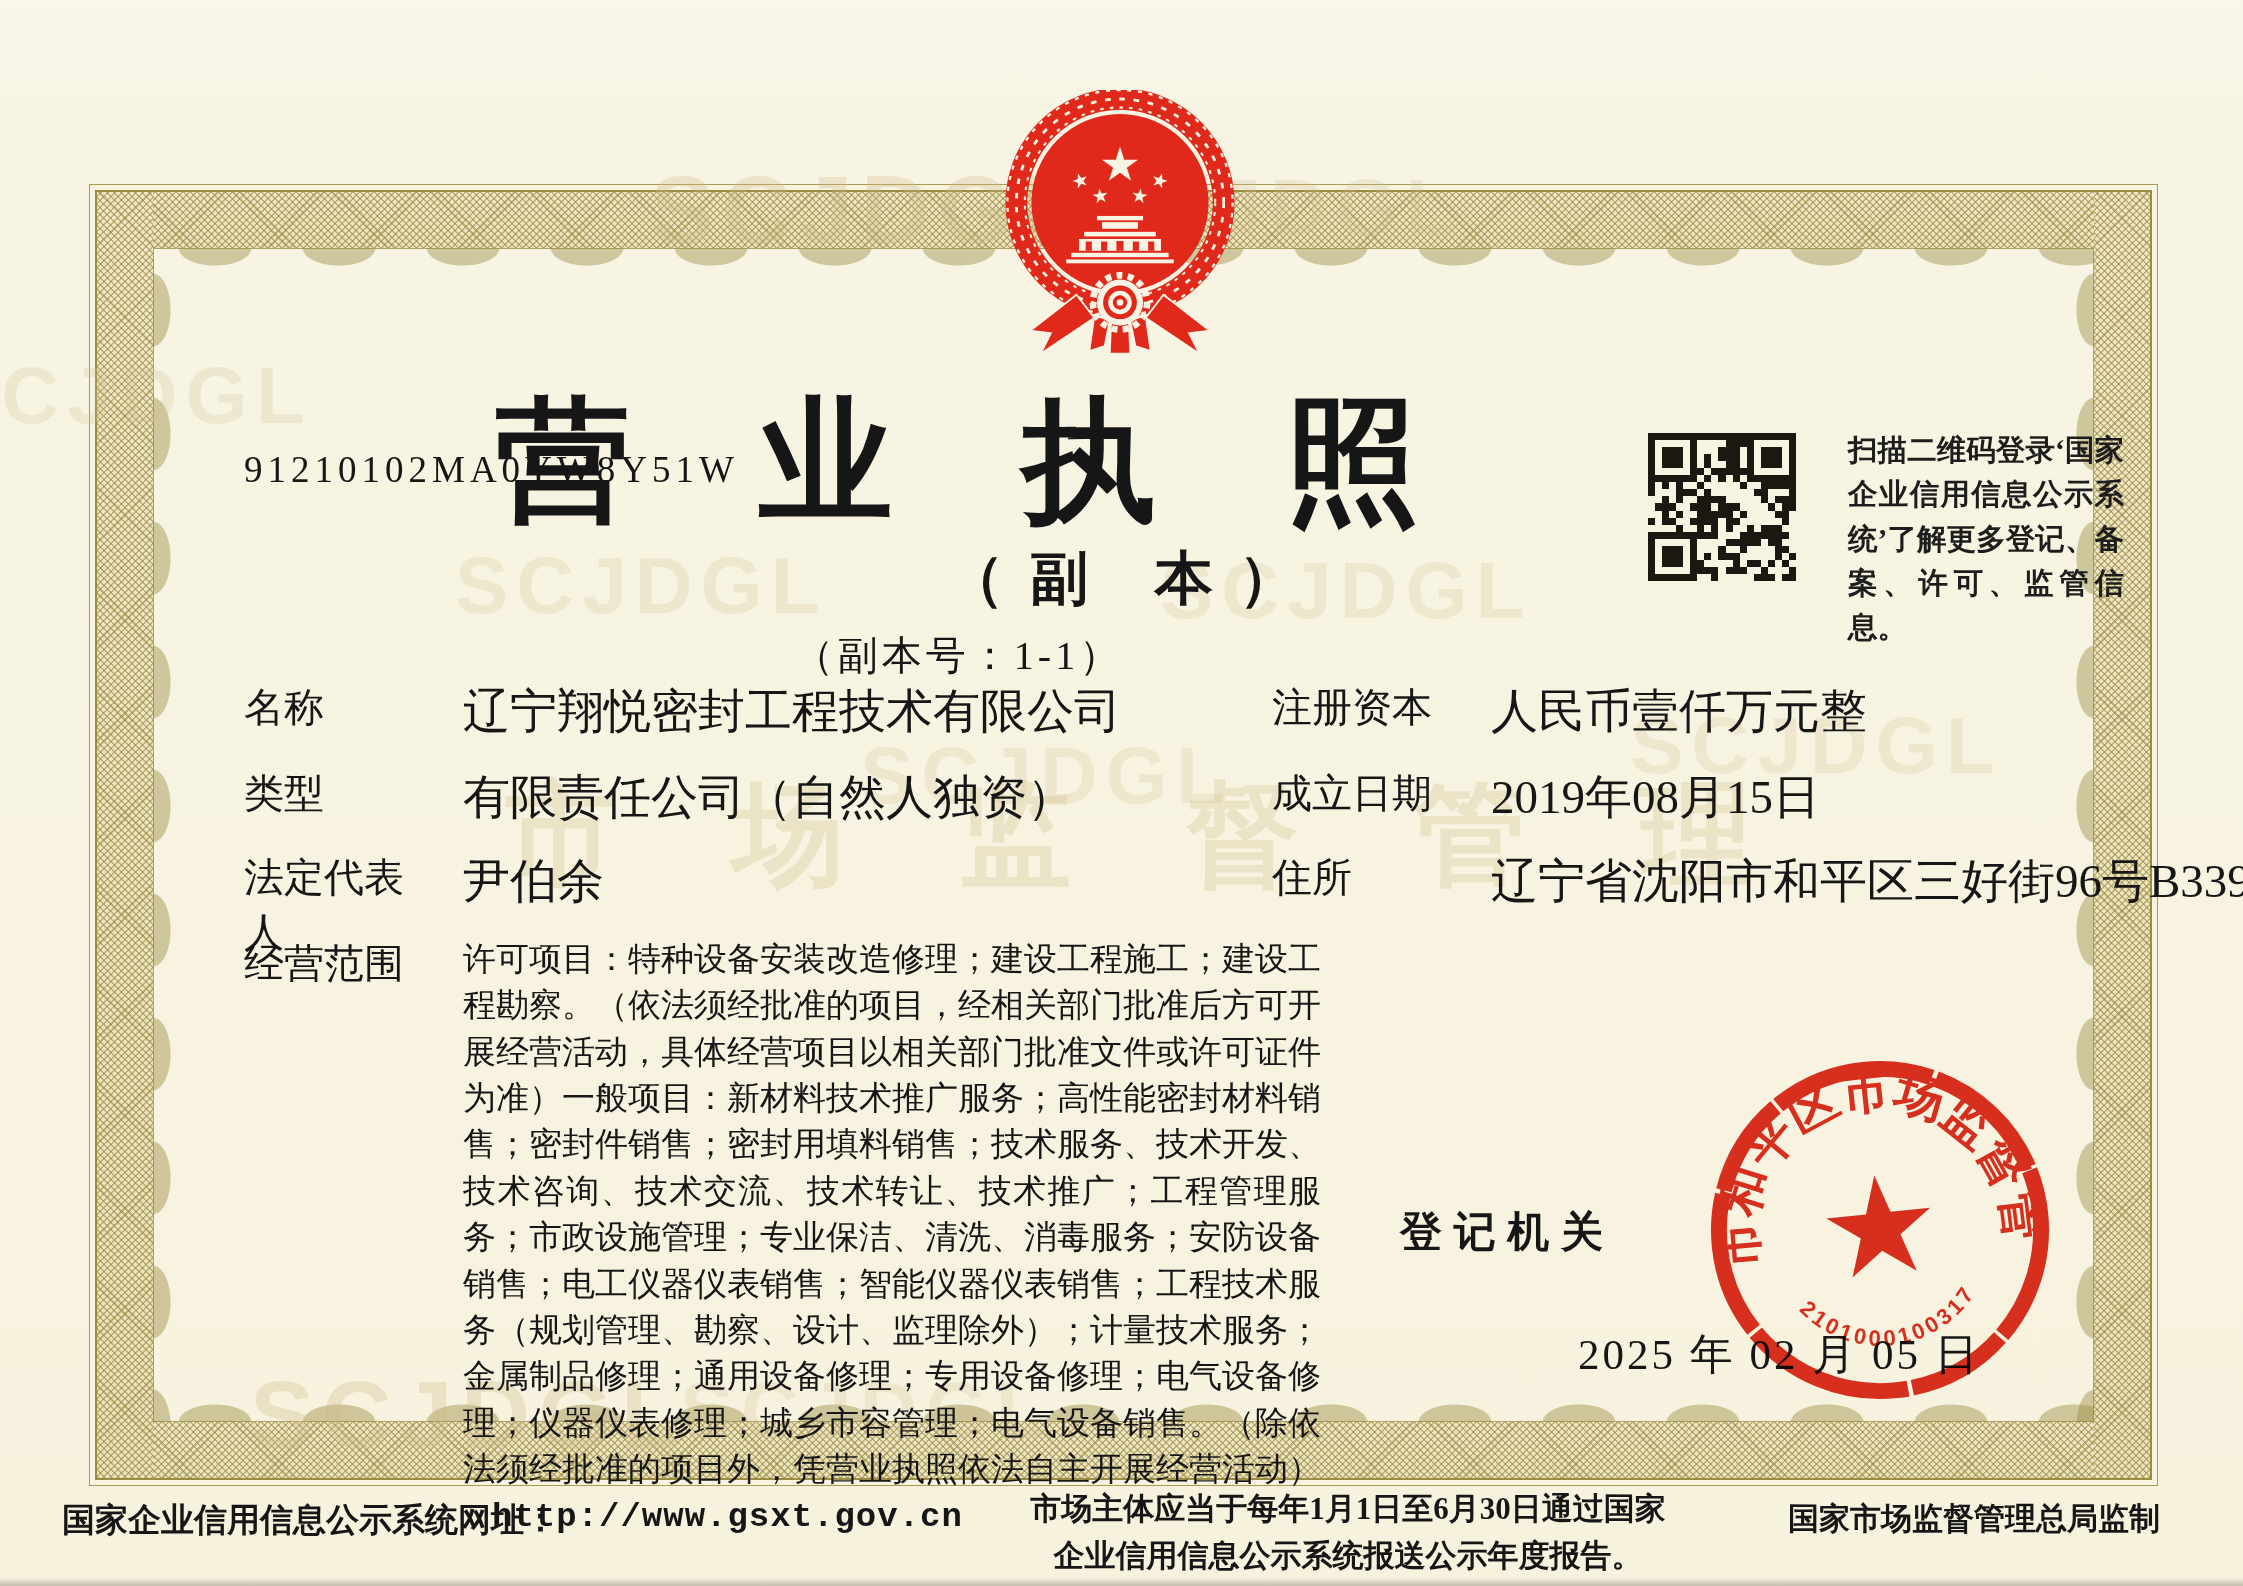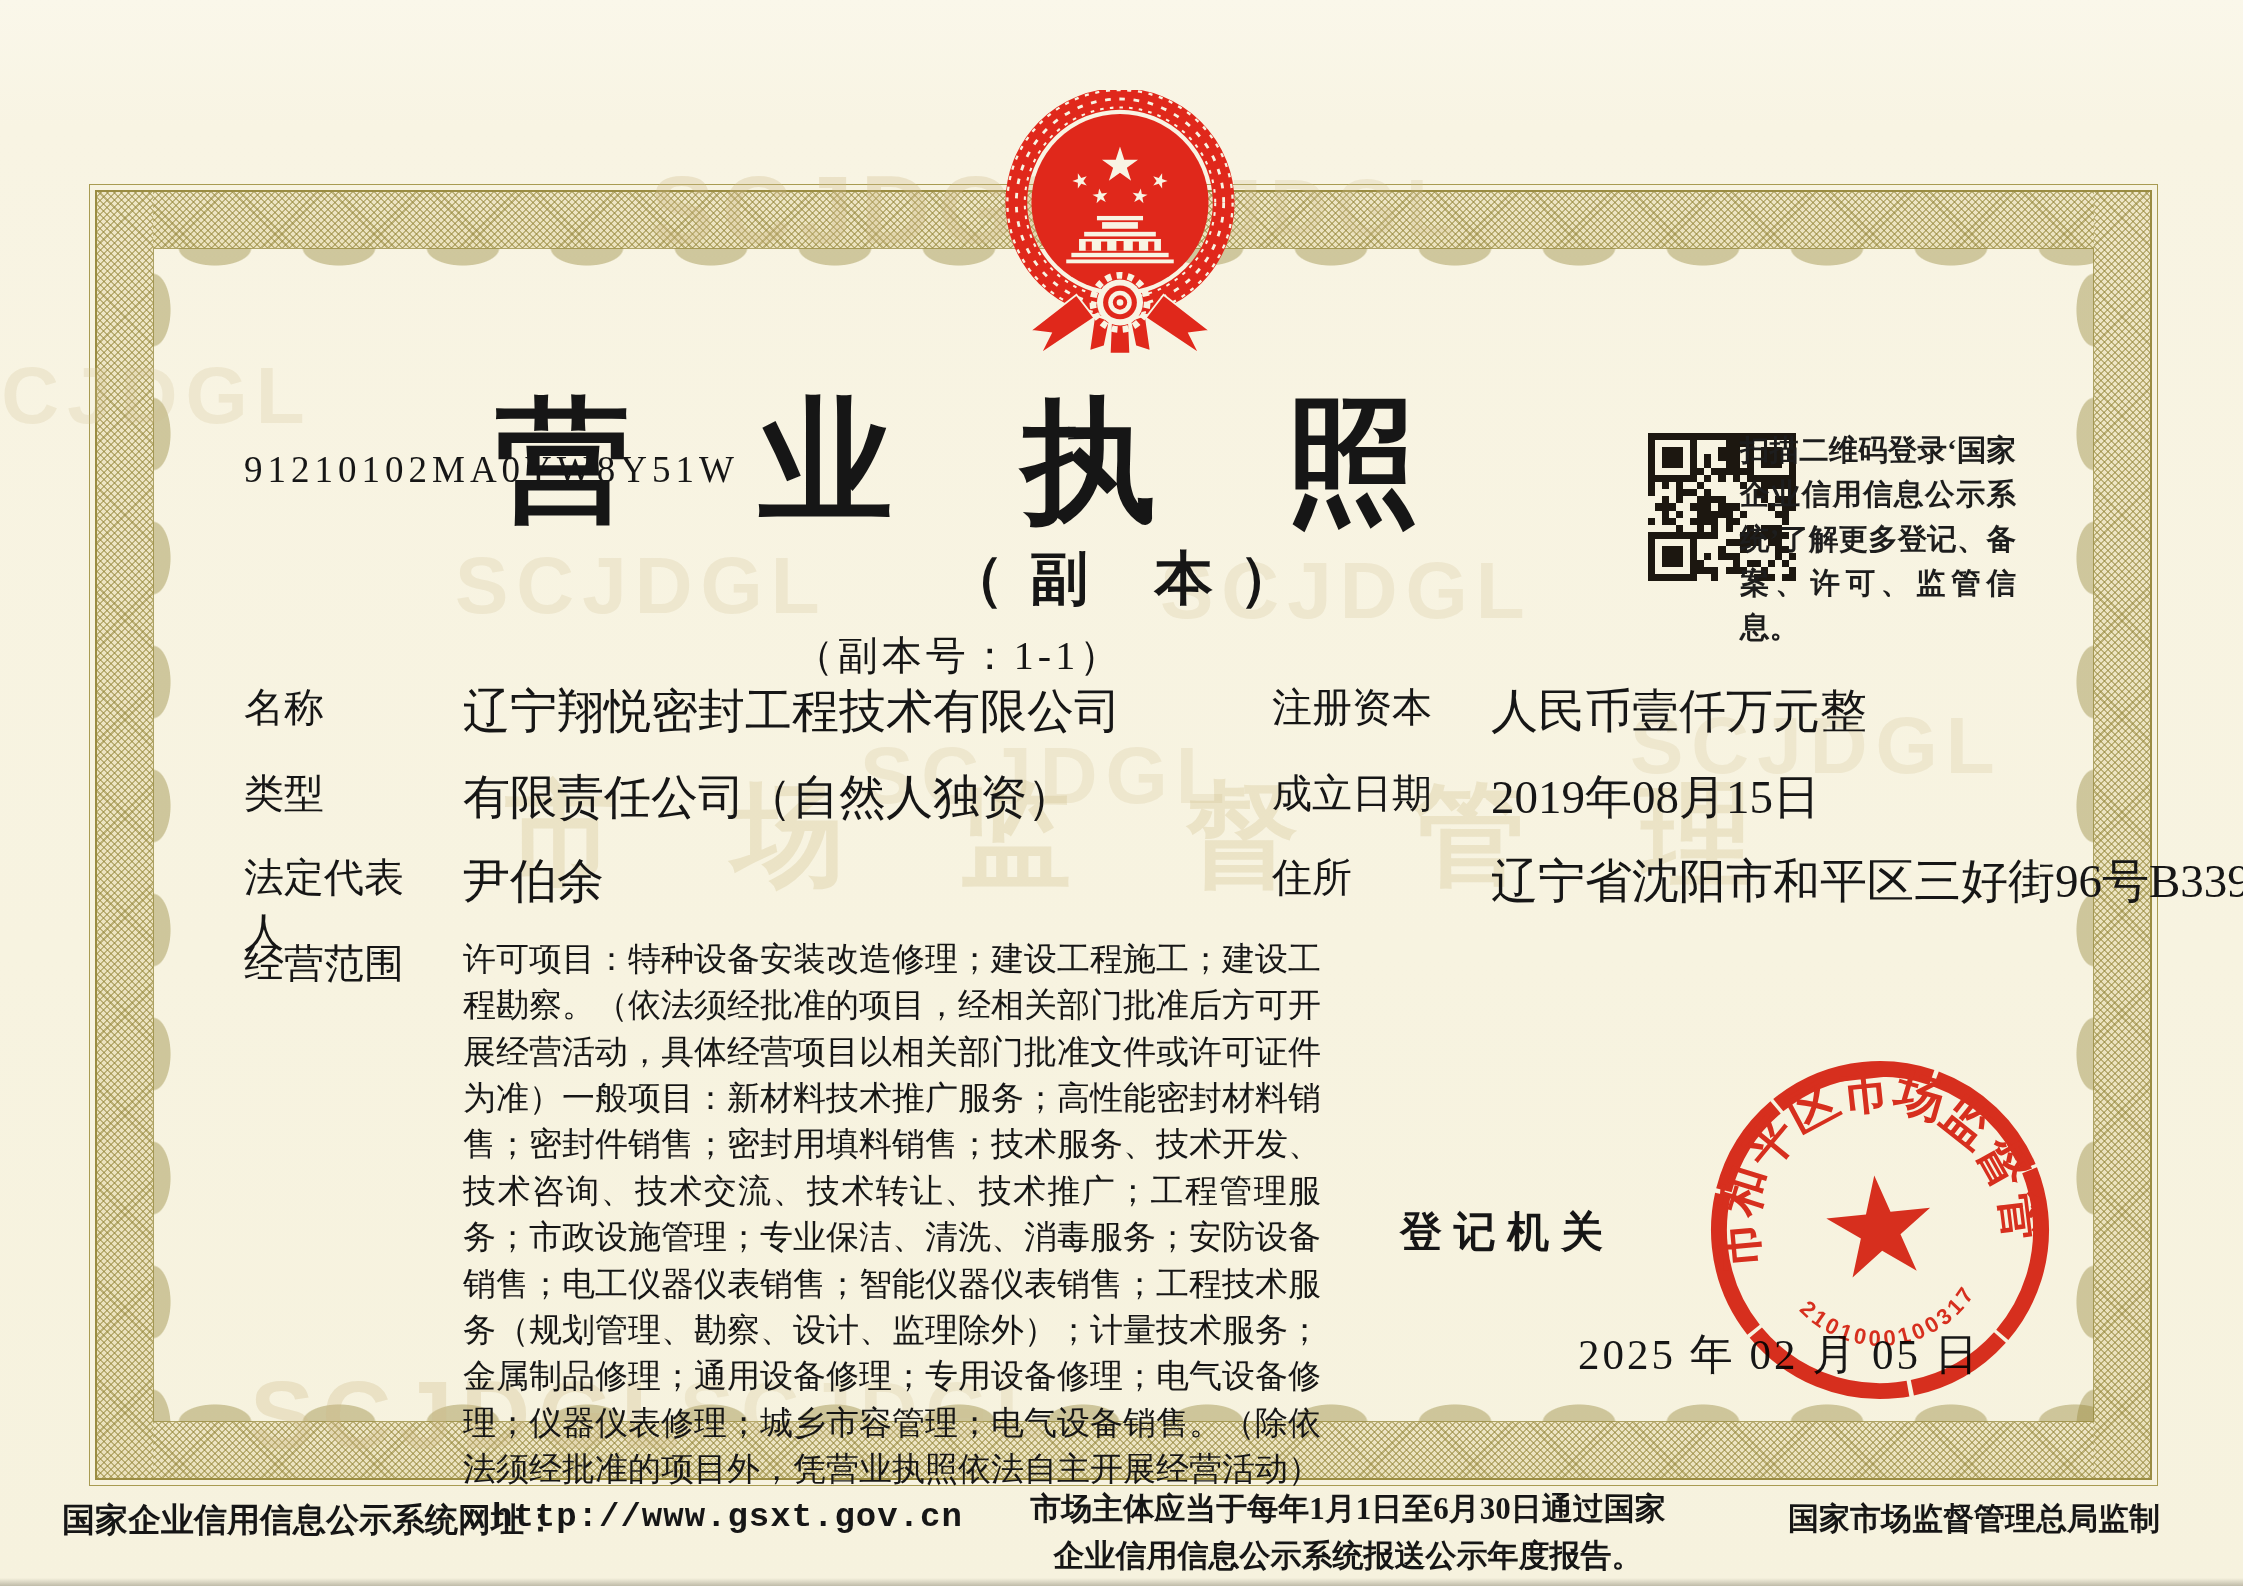--- a/index.html
+++ b/index.html
@@ -50,21 +50,21 @@
   .code-label{font-family:"Liberation Sans",sans-serif;font-weight:700;font-size:35px;letter-spacing:9px;}
   .code-value{margin-top:20px;font-size:37px;letter-spacing:5px;}
   .title{position:absolute;left:0;width:1915px;top:372px;text-align:center;z-index:2;
     font-family:"Liberation Sans",sans-serif;font-weight:900;font-size:134px;letter-spacing:46px;text-indent:46px;}
   .subtitle{position:absolute;left:0;width:2243px;top:540px;text-align:center;z-index:2;
     font-weight:700;font-size:58px;letter-spacing:26px;text-indent:26px;}
   .copyno{position:absolute;left:0;width:1917px;top:628px;text-align:center;z-index:2;
     font-size:40px;letter-spacing:4px;}
   .qr{position:absolute;left:1648px;top:433px;width:148px;height:148px;z-index:2;}
   .qr svg{width:100%;height:100%;}
-  .qr-caption{position:absolute;left:1740px;top:428px;width:276px;z-index:2;
+  .qr-caption{position:absolute;left:1848px;top:428px;width:276px;z-index:2;
     font-size:29.5px;line-height:1.5;font-weight:700;color:#1d1d1d;text-align:justify;}
   
   .row{position:absolute;display:flex;z-index:2;}
   .flabel{font-family:"Liberation Sans",sans-serif;font-weight:400;font-size:40px;
     display:flex;justify-content:space-between;flex:0 0 auto;}
   .flabel.w{width:197px;}
   .fvalue{font-size:47px;margin-left:22px;white-space:nowrap;}
   .scope-text{font-size:33px;line-height:1.405;width:858px;margin-left:22px;white-space:normal;
     text-align:justify;}
   .regorg{position:absolute;left:1400px;top:1204px;z-index:2;

